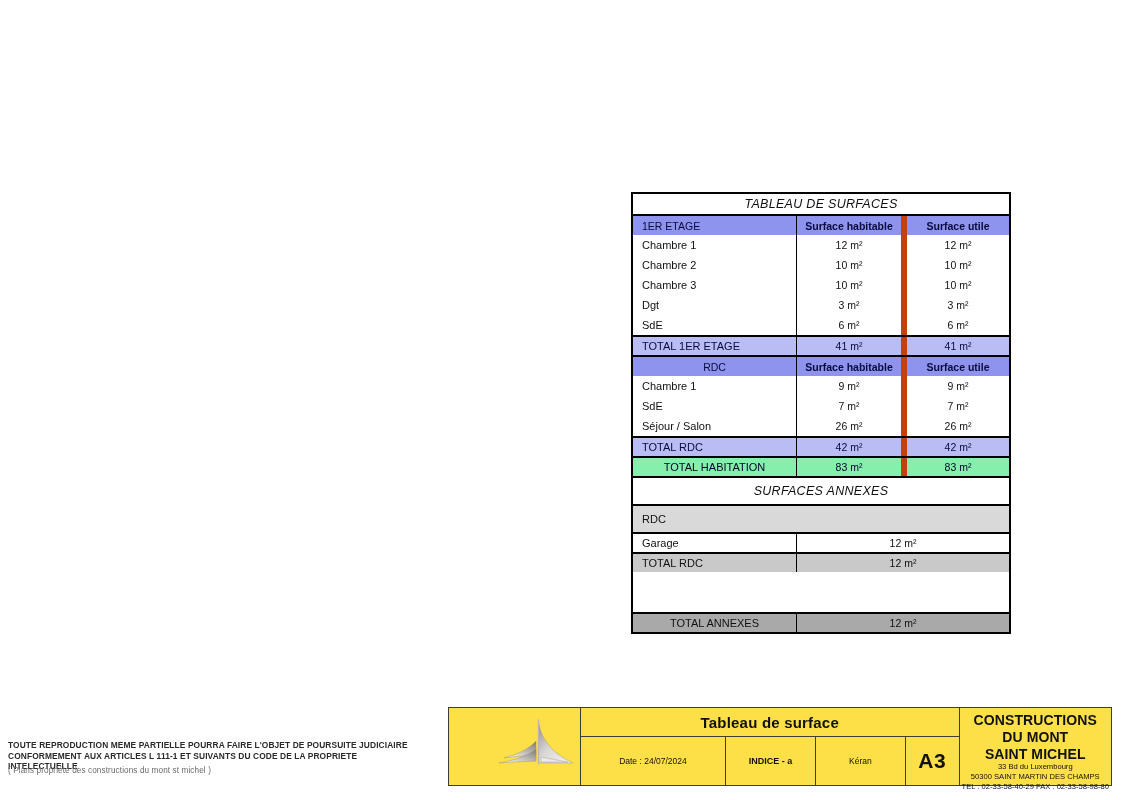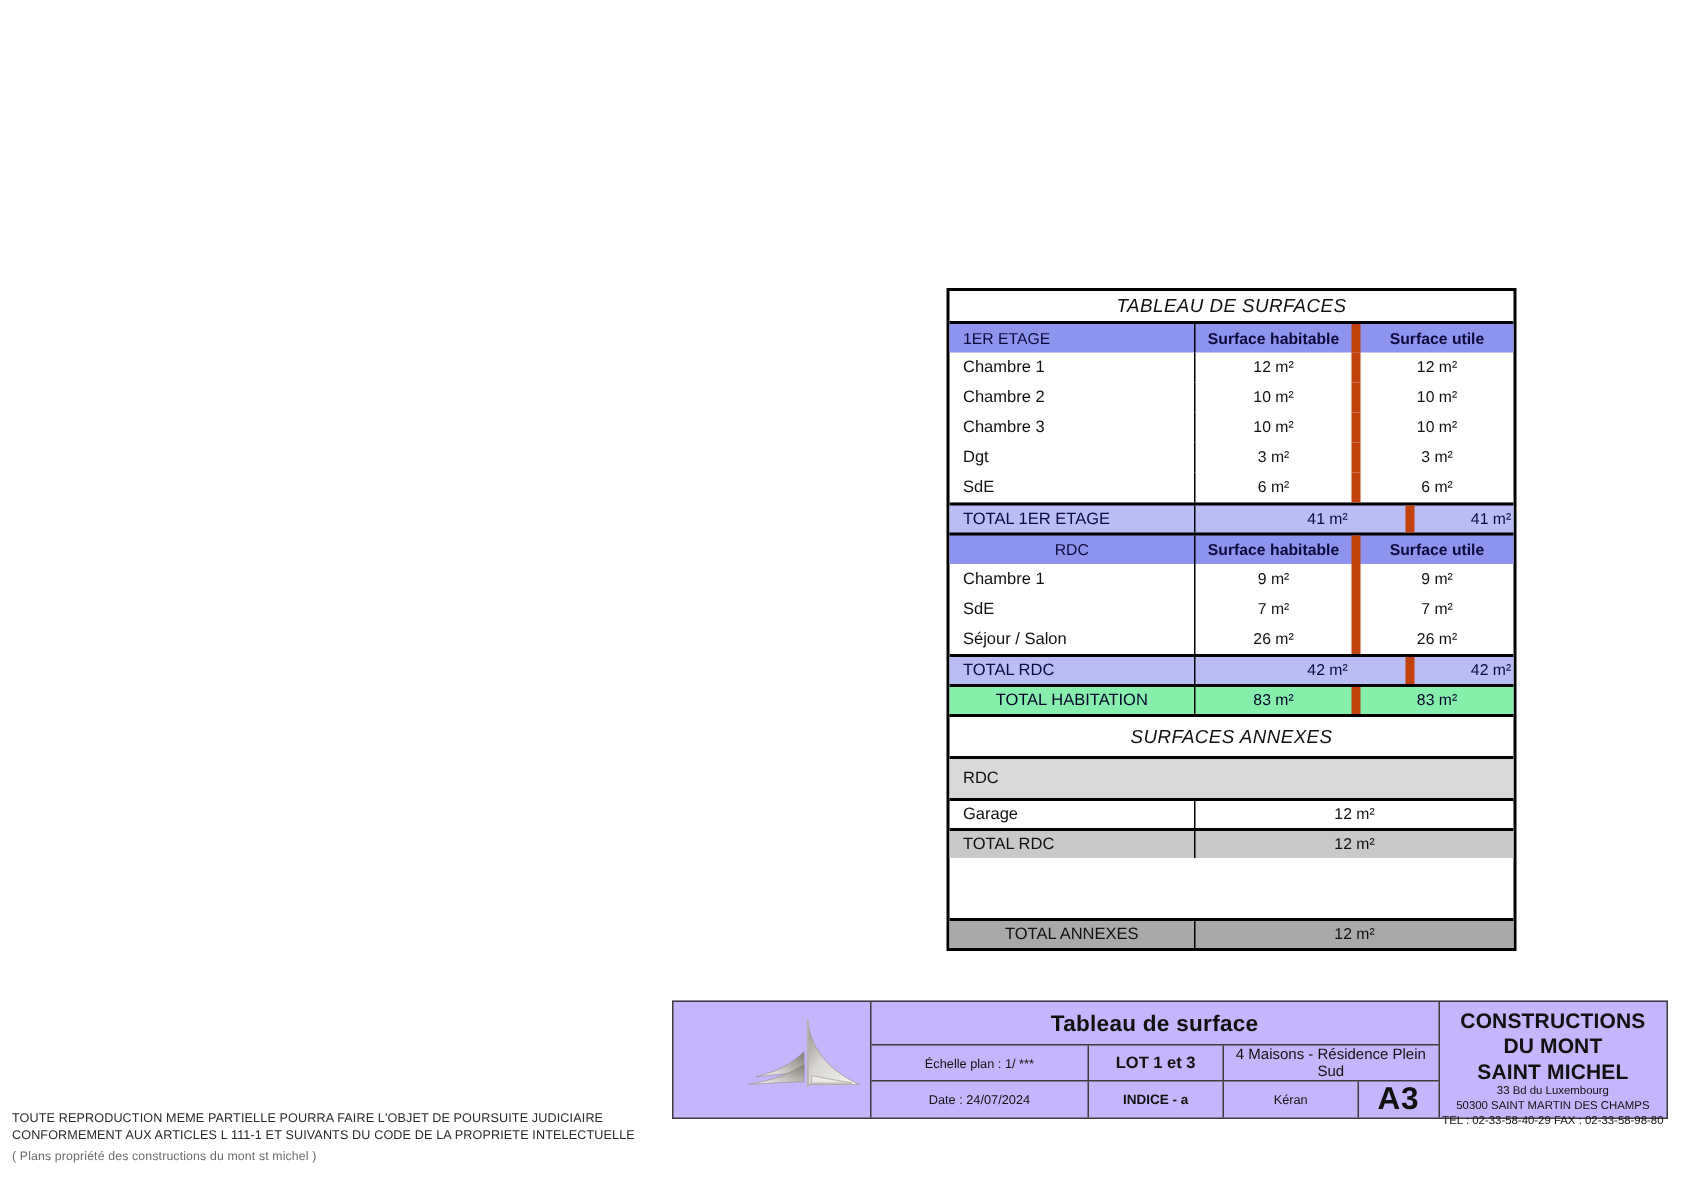--- a/index.html
+++ b/index.html
@@ -22,44 +22,44 @@
   .c1 { width:164px; padding-left:9px; border-right:1px solid #000; }
   .c1.center { justify-content:center; padding-left:0; }
   .c2 { width:110px; justify-content:center; border-right:6px solid #c2410c; }
   .c3 { flex:1; justify-content:center; }
   .cmerged { flex:1; justify-content:center; }
   .st-title {
     justify-content:center; font-style:italic; font-weight:normal;
     font-size:12.5px; letter-spacing:.3px;
   }
   .bg-blue   { background:#8e93ee; color:#0a0a3c; }
-  .bg-purple { background:#b9bdf4; color:#0a0a3c;gap:36px; }
+  .bg-purple { background:#b9bdf4; color:#0a0a3c; }
   .bg-hab    { background:#86efac; color:#04042a; }
   .bg-gray   { background:#d9d9d9; }
   .bg-gray2  { background:#c9c9c9; }
   .bg-gray3  { background:#a9a9a9;margin-top:40px; }
   .bold { font-weight:normal; }
   .semi { font-weight:bold; font-size:10.5px; }
   .val { font-size:10.5px; }
 
   
   #disclaimer {
     position:absolute; left:8px; top:740px; width:420px;
-    font-size:8.4px; font-weight:normal; color:#2a2a2a; line-height:1.25;
+    font-size:8.4px; font-weight:bold; color:#2a2a2a; line-height:1.25;
     letter-spacing:.1px;
   }
   #disclaimer-note {
     position:absolute; left:8px; top:766px;
     font-size:8.2px; color:#6b6b6b; letter-spacing:.1px;
   }
 
   
   #title-block {
-    position:absolute; left:448px; top:667px; width:664px; height:79px;
-    border:1.5px solid #3c3c3c; box-sizing:border-box; display:flex; background:#c4b5fd;padding-left:44px;
+    position:absolute; left:448px; top:707px; width:664px; height:79px;
+    border:1.5px solid #3c3c3c; box-sizing:border-box; display:flex; background:#fde047;padding-left:44px;
   }
   .tb-logo {
     width:97px; border-right:1.2px solid #3c3c3c; box-sizing:border-box;
     display:flex; align-items:center; justify-content:center;
   }
   .tb-mid { width:418px; border-right:1.2px solid #3c3c3c; box-sizing:border-box; display:flex; flex-direction:column; }
   .tb-title-row {
     height:29px; border-bottom:1px solid #3c3c3c; box-sizing:border-box;
     display:flex; align-items:center; justify-content:center;
     font-size:15px; font-weight:bold; letter-spacing:.2px;
@@ -221,25 +221,20 @@
       <path d="M50,30 C40,40 28,46 12,50 C28,48 42,47 50,47 Z" fill="url(#sailL)" stroke="#8f8c86" stroke-width="0.5"></path>
 
       <path d="M50,40 C38,48 24,53 6,56 C24,55 40,54 50,54 Z" fill="url(#sailL)" stroke="#8f8c86" stroke-width="0.5"></path>
 
       <path d="M56,49 L88,55 L56,55 Z" fill="#eceae7" stroke="#a5a29b" stroke-width="0.6"></path>
     </svg>
   </div>
 
   <div class="tb-mid">
     <div class="tb-title-row">Tableau de surface</div>
-    <div class="tb-r tb-r2">
-      <div class="tb-cell w145 f-small">Échelle plan : 1/ ***</div>
-      <div class="tb-cell w90 f-lot">LOT 1 et 3</div>
-      <div class="tb-cell fx f-proj">4 Maisons - Résidence Plein Sud</div>
-    </div>
     <div class="tb-r">
       <div class="tb-cell w145 f-small">Date : 24/07/2024</div>
       <div class="tb-cell w90 f-ind">INDICE - a</div>
       <div class="tb-cell w90 f-small">Kéran</div>
       <div class="tb-cell fx f-a3">A3</div>
     </div>
   </div>
 
   <div class="tb-right">
     <div class="tb-co-name">

